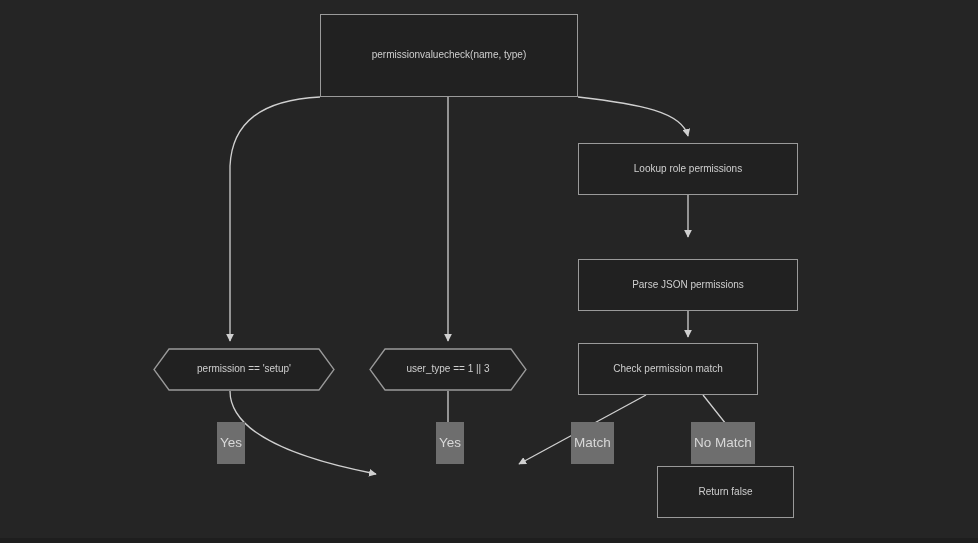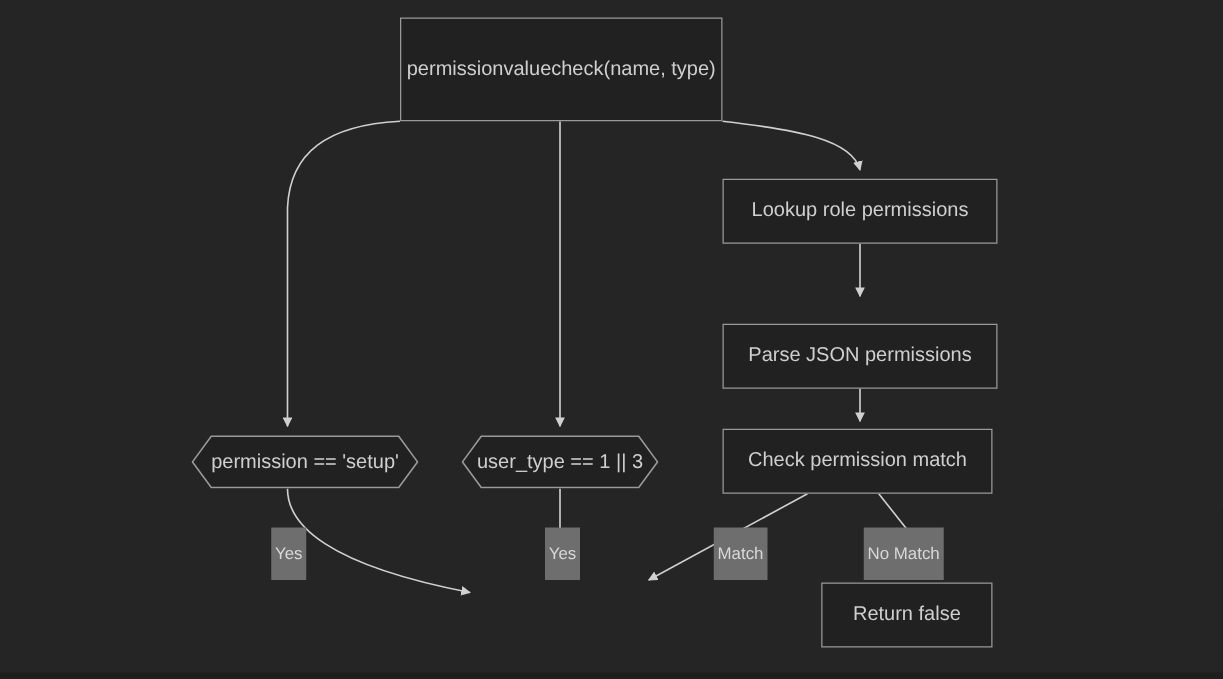--- a/index.html
+++ b/index.html
@@ -31,21 +31,21 @@
     height: 543px;
   }
   .node {
     position: absolute;
     box-sizing: border-box;
     display: flex;
     align-items: center;
     justify-content: center;
     text-align: right;
     color: #cfcfcf;
-    font-size: 16px;
+    font-size: 10px;
     line-height: 1.45;
     background: #212121;
     border: 1px solid #9a9a9a;
   }
   .node.hex {
     background: transparent;
     border: none;
   }
   .hex-shape {
     position: absolute;
@@ -105,21 +105,21 @@
   </div>
 
   <div class="node" style="left:578px; top:143px; width:220px; height:52px;">
     <span>Lookup role permissions</span>
   </div>
 
   <div class="node" style="left:578px; top:243px; width:220px; height:52px;margin-top:16px;">
     <span>Parse JSON permissions</span>
   </div>
 
-  <div class="node" style="left:578px; top:343px; width:216px; height:52px;">
+  <div class="node" style="left:578px; top:343px; width:180px; height:52px;">
     <span>Check permission match</span>
   </div>
 
   <div class="node hex" style="left:153px; top:348px; width:182px; height:43px;">
     <svg class="hex-shape" viewBox="0 0 182 43" preserveAspectRatio="none" xmlns="http://www.w3.org/2000/svg">
       <polygon points="16,1 166,1 181,21.5 166,42 16,42 1,21.5" fill="#212121" stroke="#9a9a9a" stroke-width="1.3"></polygon>
     </svg>
     <span class="hex-label">permission == 'setup'</span>
   </div>
 

